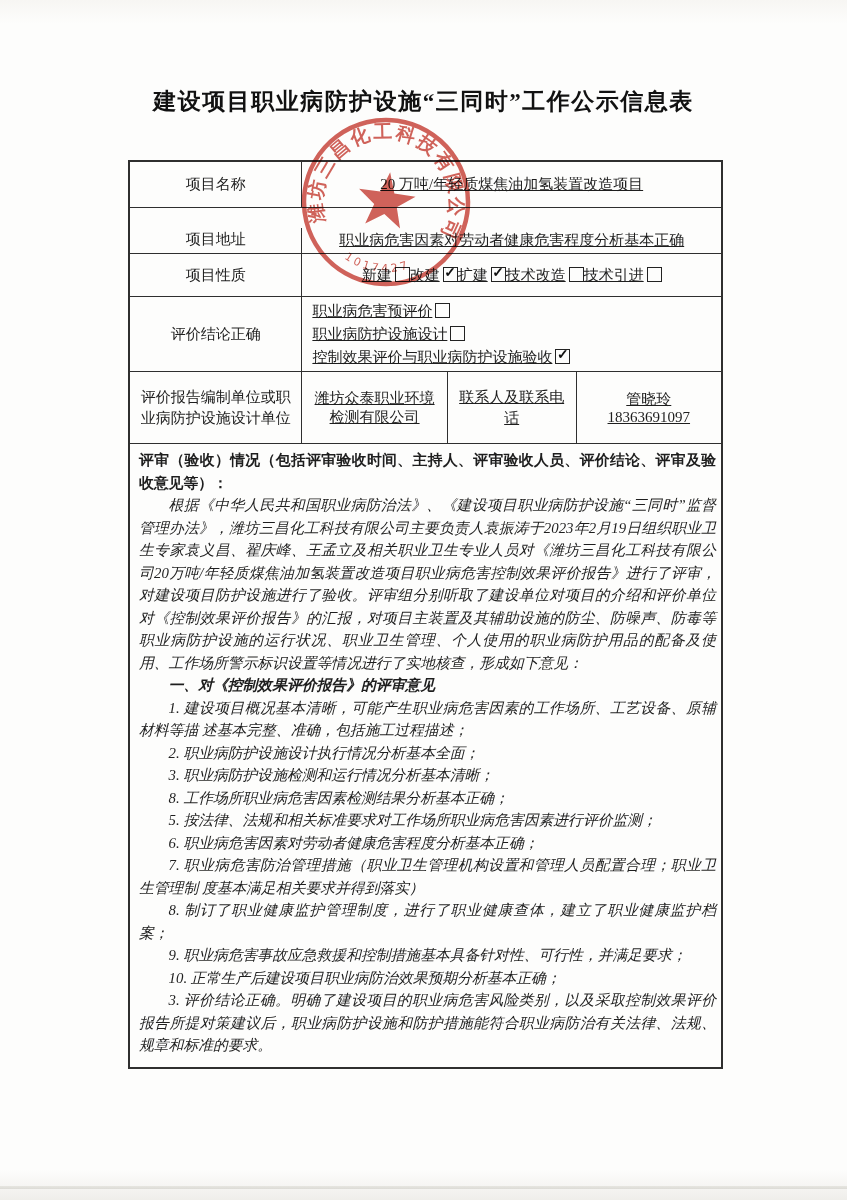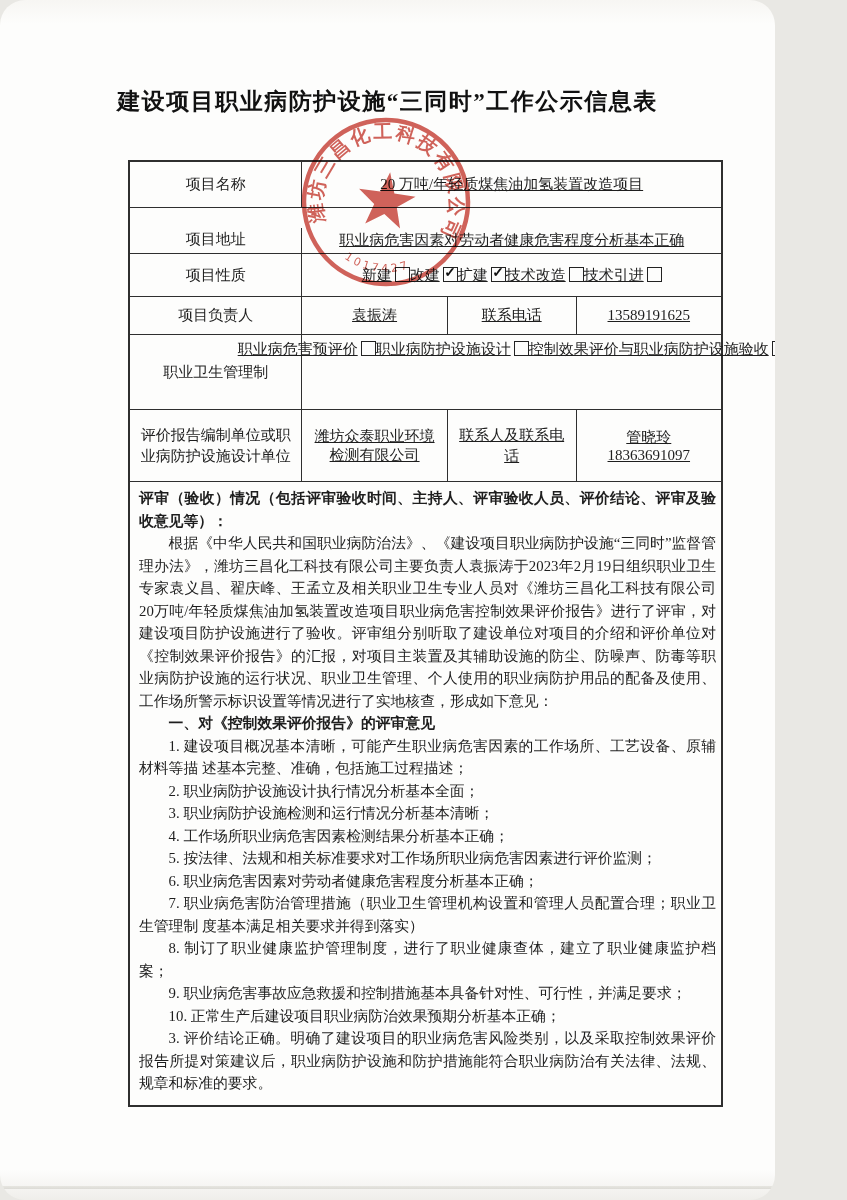--- a/index.html
+++ b/index.html
@@ -1,20 +1,20 @@
 <!DOCTYPE html>
 <html><head>
 <meta charset="utf-8">
 <style>
   html,body { margin:0; padding:0; }
   body { width:847px; height:1200px; background:#e9e8e4; }
   .page {
-    position:relative; width:775px; height:1200px; overflow:hidden;
+    position:relative; width:847px; height:1200px; overflow:hidden;
     background:linear-gradient(180deg,#f7f6f3 0%, #fdfdfc 2%, #fdfdfc 97.5%, #efeeea 100%);
-    font-family:"Liberation Serif","DejaVu Serif",serif; color:#1e1e1e;border-radius:25px;
+    font-family:"Liberation Serif","DejaVu Serif",serif; color:#1e1e1e;
   }
   .doc-title {
     position:absolute; top:86px; left:0; width:100%; text-align:center;
     font-size:23px; font-weight:bold; letter-spacing:1.5px; color:#111;
   }
   .doc-table {
     position:absolute; left:128px; top:160px; width:595px;
     border:2px solid #2f2f2f; box-sizing:border-box; background:transparent;
     font-size:15px;
   }
@@ -33,25 +33,25 @@
   .nature-cell { justify-content:center; flex-wrap:wrap; }
   .option { white-space:nowrap; }
   .cb {
     display:inline-block; width:13px; height:13px; border:1.5px solid #222;
     margin-left:3px; vertical-align:-2px; position:relative; background:transparent;
   }
   .cb.checked::after {
     content:"✓"; position:absolute; left:0; top:-4px; width:13px;
     font-size:14px; font-weight:bold; color:#111; text-align:center; line-height:17px;
   }
-  .info-lines { flex-direction:row; align-items:flex-start; justify-content:center; padding-left:10px; line-height:23px; }
+  .info-lines { flex-direction:column; align-items:flex-start; justify-content:center; padding-left:10px; line-height:23px; }
   .big-cell { display:block; min-height:606px; padding:5px 5px 10px 9px; font-size:14.8px; line-height:22.5px; text-align:justify; }
   .big-cell p { margin:0; }
   .bold { font-weight:bold; }
-  .indent { text-indent:2em; }
+  .indent { text-indent:2em;font-style:italic; }
   
   .stamp {
     position:absolute; left:291px; top:107px; width:190px; height:190px;
     opacity:0.8; mix-blend-mode:multiply; transform:rotate(8deg);
     pointer-events:none;
   }
   .page-edge {
     position:absolute; left:0; top:1186px; width:100%; height:3px;
     background:linear-gradient(180deg,#e3e2dc,#d6d5cf); opacity:.8;
   }
@@ -79,29 +79,23 @@
       <div class="td label">项目性质</div>
       <div class="td span3 nature-cell" id="nature-options">
           <span class="option">新建<span class="cb"></span></span>
           <span class="option">改建<span class="cb checked"></span></span>
           <span class="option">扩建<span class="cb checked"></span></span>
           <span class="option">技术改造<span class="cb"></span></span>
           <span class="option">技术引进<span class="cb"></span></span>
         </div>
     </div>
 
-    <div class="tr r4">
-      <div class="td label">项目负责人</div>
-      <div class="td c2">袁振涛</div>
-      <div class="td c3">联系电话</div>
-      <div class="td c4">13589191625</div>
-    </div>
 
     <div class="tr r5">
-      <div class="td label">职业卫生管理制</div>
+      <div class="td label">评价结论正确</div>
       <div class="td span3 info-lines" id="info-type-lines">
           <div><span class="option">职业病危害预评价<span class="cb"></span></span></div>
           <div><span class="option">职业病防护设施设计<span class="cb"></span></span></div>
           <div><span class="option">控制效果评价与职业病防护设施验收<span class="cb checked"></span></span></div>
         </div>
     </div>
 
     <div class="tr r6">
       <div class="td label">评价报告编制单位或职业病防护设施设计单位</div>
       <div class="td c2">潍坊众泰职业环境检测有限公司</div>
@@ -111,21 +105,21 @@
 
     <div class="tr r7">
       <div class="big-cell">
         <p class="bold">评审（验收）情况（包括评审验收时间、主持人、评审验收人员、评价结论、评审及验收意见等）：</p>
         <p class="indent">根据《中华人民共和国职业病防治法》、《建设项目职业病防护设施“三同时”监督管理办法》，潍坊三昌化工科技有限公司主要负责人袁振涛于2023年2月19日组织职业卫生专家袁义昌、翟庆峰、王孟立及相关职业卫生专业人员对《潍坊三昌化工科技有限公司20万吨/年轻质煤焦油加氢装置改造项目职业病危害控制效果评价报告》进行了评审，对建设项目防护设施进行了验收。评审组分别听取了建设单位对项目的介绍和评价单位对《控制效果评价报告》的汇报，对项目主装置及其辅助设施的防尘、防噪声、防毒等职业病防护设施的运行状况、职业卫生管理、个人使用的职业病防护用品的配备及使用、工作场所警示标识设置等情况进行了实地核查，形成如下意见：</p>
         <p class="indent bold">一、对《控制效果评价报告》的评审意见</p>
         <div id="review-items">
             <p class="indent">1. 建设项目概况基本清晰，可能产生职业病危害因素的工作场所、工艺设备、原辅材料等描 述基本完整、准确，包括施工过程描述；</p>
             <p class="indent">2. 职业病防护设施设计执行情况分析基本全面；</p>
             <p class="indent">3. 职业病防护设施检测和运行情况分析基本清晰；</p>
-            <p class="indent">4. 工作场所职业病危害因素检测结果分析基本正确；</p>
+            <p class="indent">8. 工作场所职业病危害因素检测结果分析基本正确；</p>
             <p class="indent">5. 按法律、法规和相关标准要求对工作场所职业病危害因素进行评价监测；</p>
             <p class="indent">6. 职业病危害因素对劳动者健康危害程度分析基本正确；</p>
             <p class="indent">7. 职业病危害防治管理措施（职业卫生管理机构设置和管理人员配置合理；职业卫生管理制 度基本满足相关要求并得到落实）</p>
             <p class="indent">8. 制订了职业健康监护管理制度，进行了职业健康查体，建立了职业健康监护档案；</p>
             <p class="indent">9. 职业病危害事故应急救援和控制措施基本具备针对性、可行性，并满足要求；</p>
             <p class="indent">10. 正常生产后建设项目职业病防治效果预期分析基本正确；</p>
             <p class="indent">3. 评价结论正确。明确了建设项目的职业病危害风险类别，以及采取控制效果评价报告所提对策建议后，职业病防护设施和防护措施能符合职业病防治有关法律、法规、规章和标准的要求。</p>
           </div>
       </div>
     </div>

